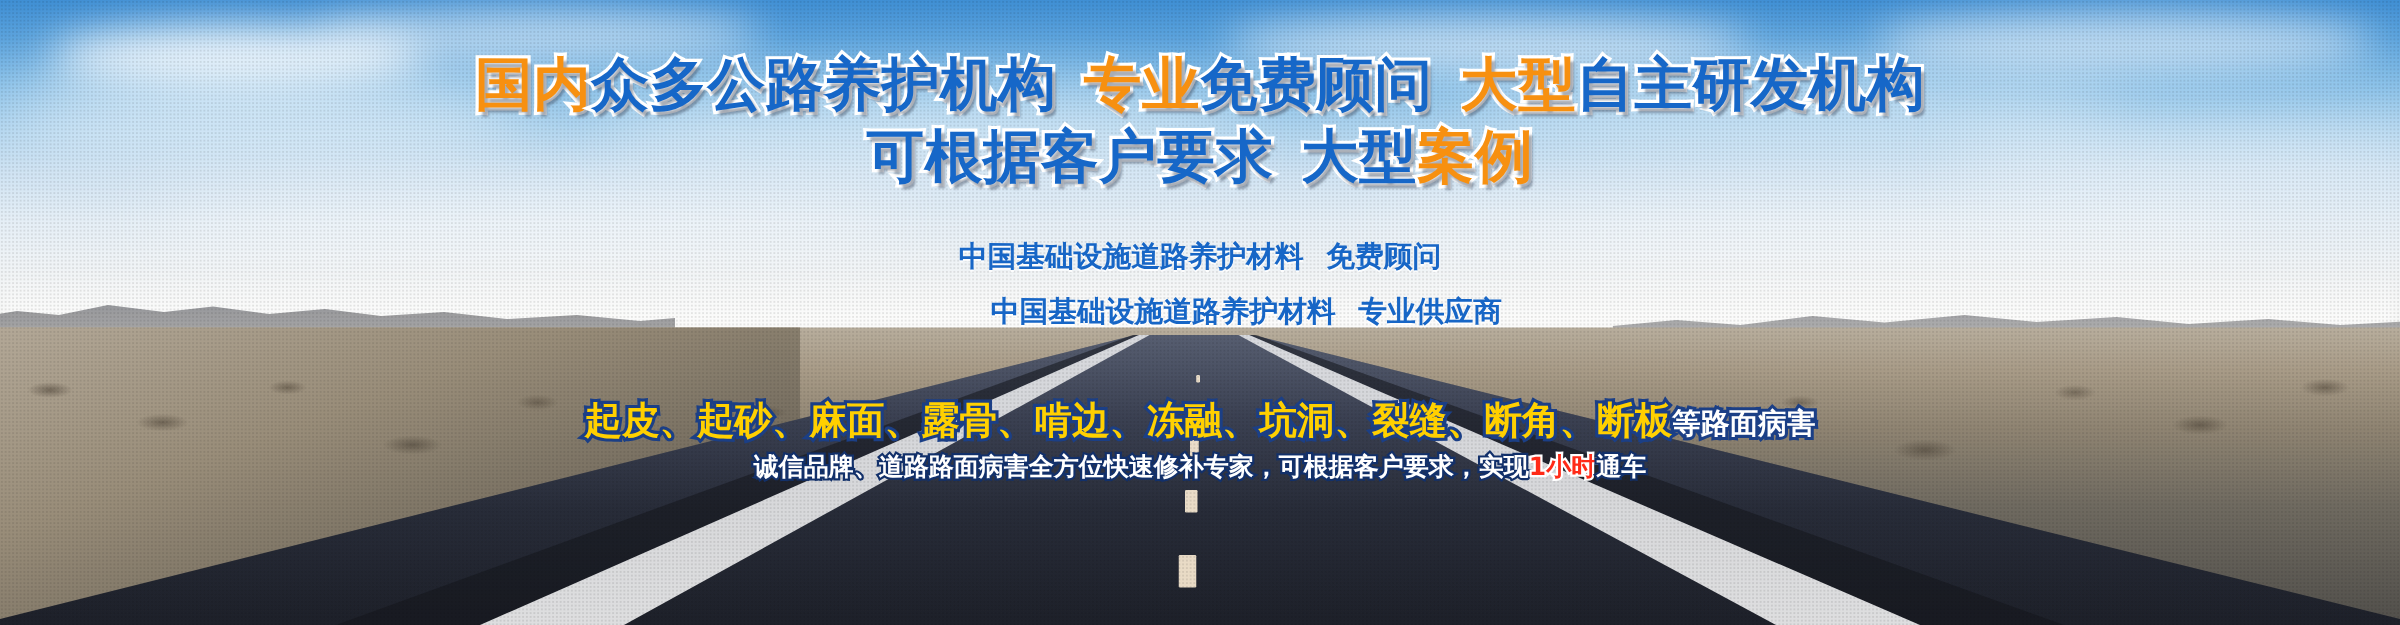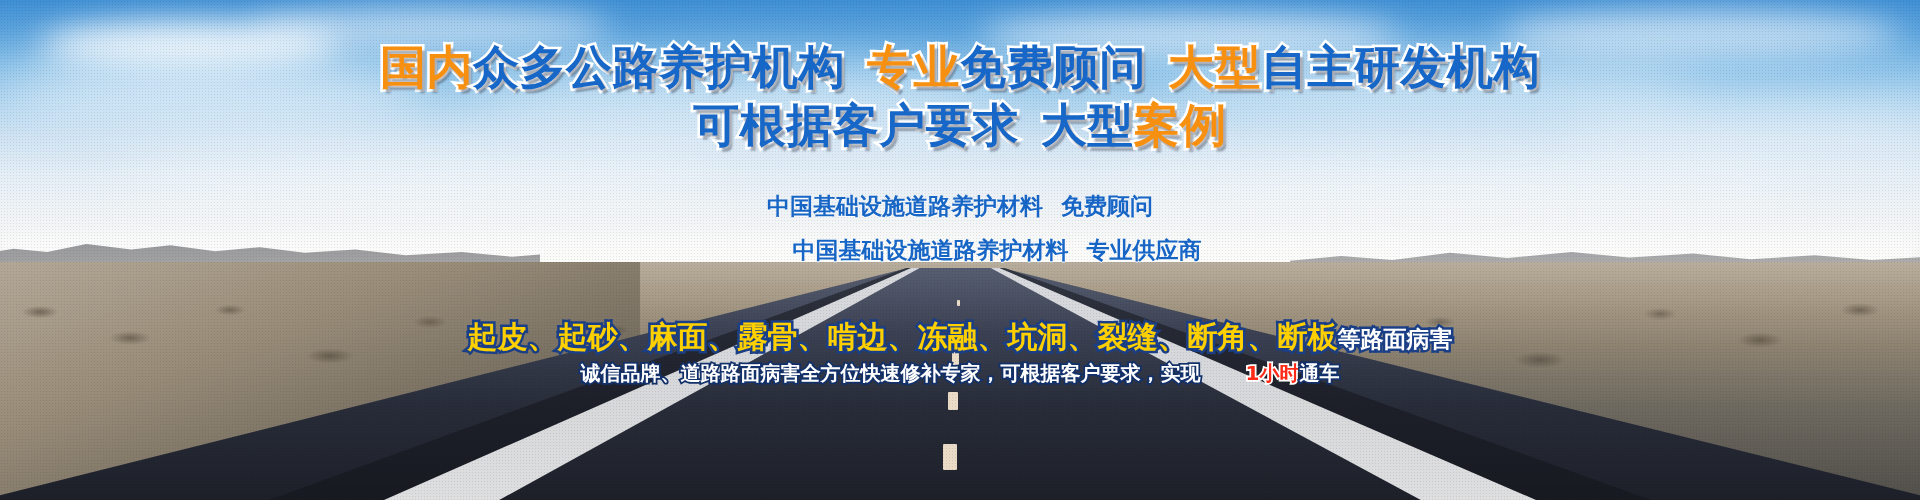--- a/index.html
+++ b/index.html
@@ -109,21 +109,21 @@
 
   .botline{position:absolute;width:1920px;text-align:center;
     font-weight:bold;white-space:nowrap;}
   .b1{top:297px;font-size:21px;color:#ffffff;
     -webkit-text-stroke:4px #1b4fa8;paint-order:stroke fill;}
   .b2{top:320px;font-size:30px;line-height:34px;text-align:center;}
   .b2 .dmg{color:#ffd000;-webkit-text-stroke:5px #1b3f86;paint-order:stroke fill;}
   .b2 .tail{color:#ffffff;-webkit-text-stroke:5px #1b3f86;paint-order:stroke fill;font-size:23px;}
   .b3{top:360px;font-size:20px;color:#ffffff;
     -webkit-text-stroke:3.5px #12306a;paint-order:stroke fill;}
-  .b3 .hot{color:#ff2b18;-webkit-text-stroke:3.5px #ffffff;paint-order:stroke fill;padding-left:45px;}
+  .b3 .hot{color:#ff2b18;-webkit-text-stroke:3.5px #ffffff;paint-order:stroke fill;}
 </style>
 </head>
 <body>
 
 <div id="banner">
 
   <div class="sky"></div>
 
   <div class="cloudband">
     <div class="cl" style="left:40px;top:22px;width:300px;height:46px;"></div>

